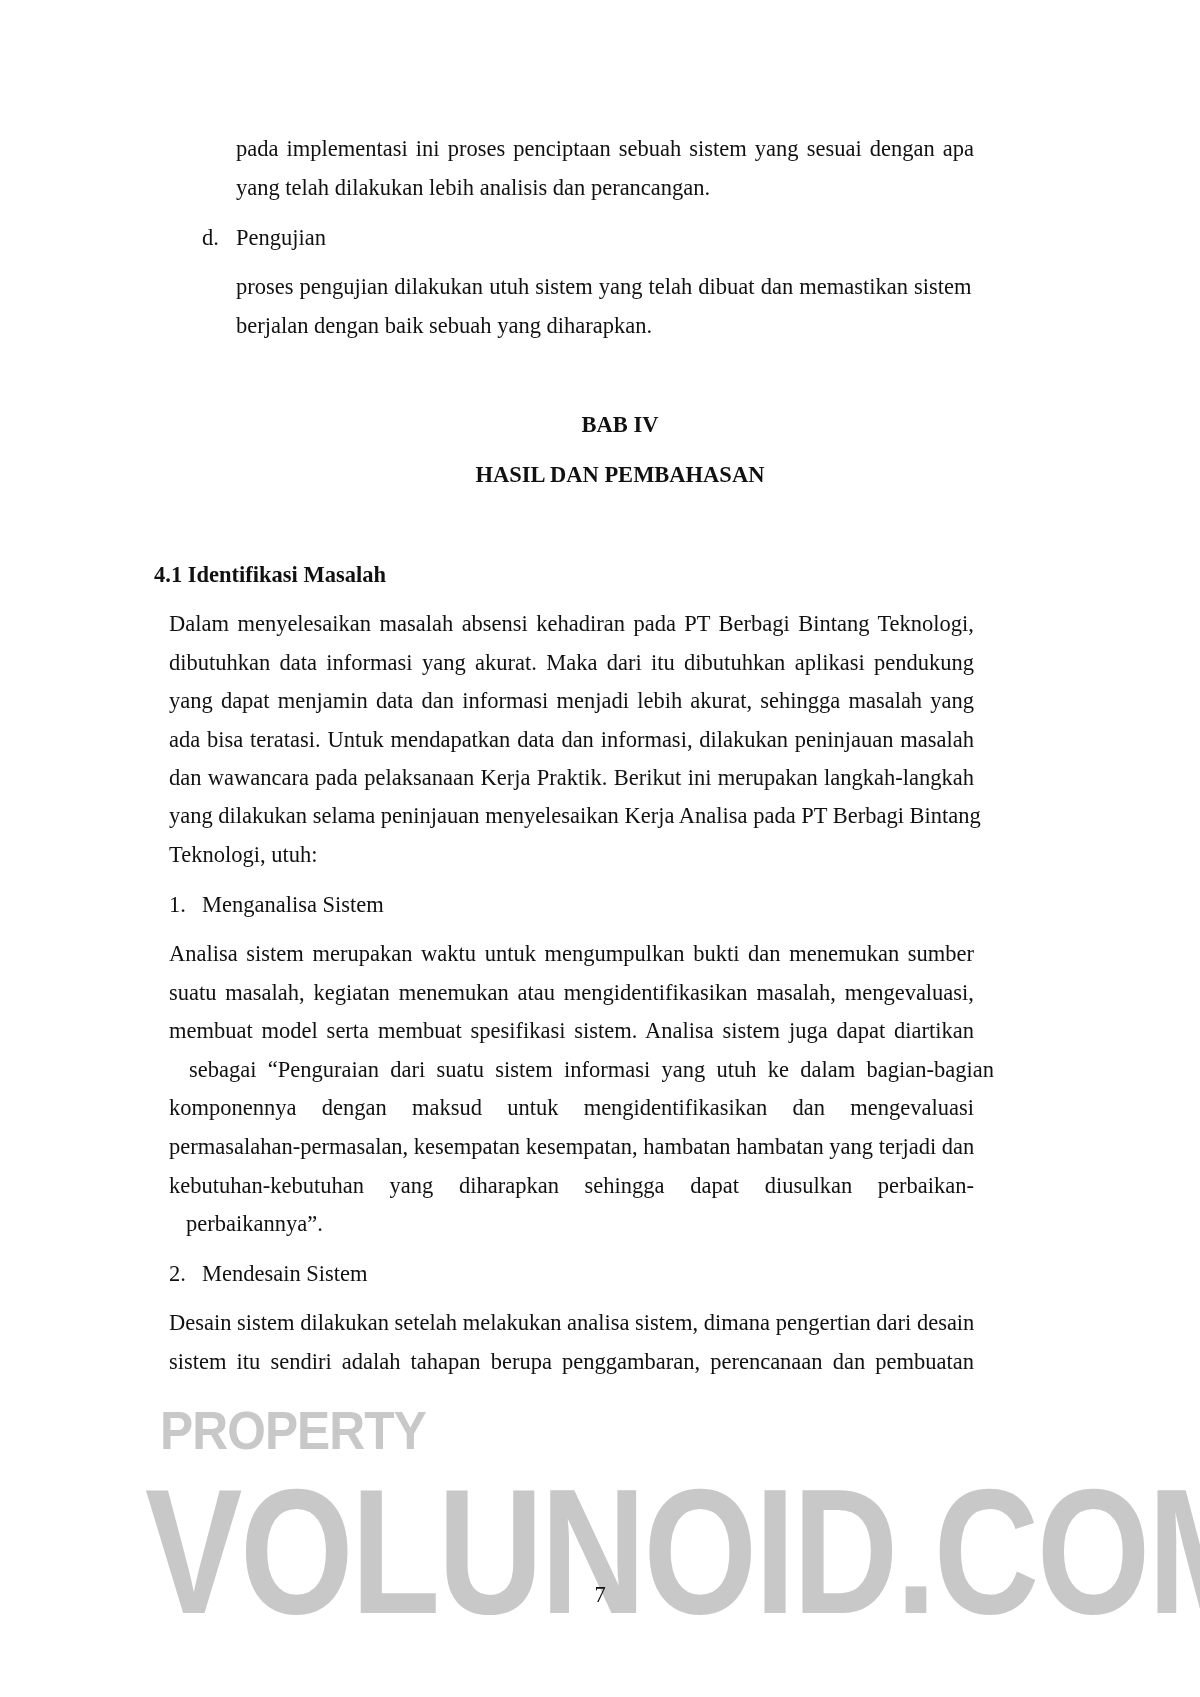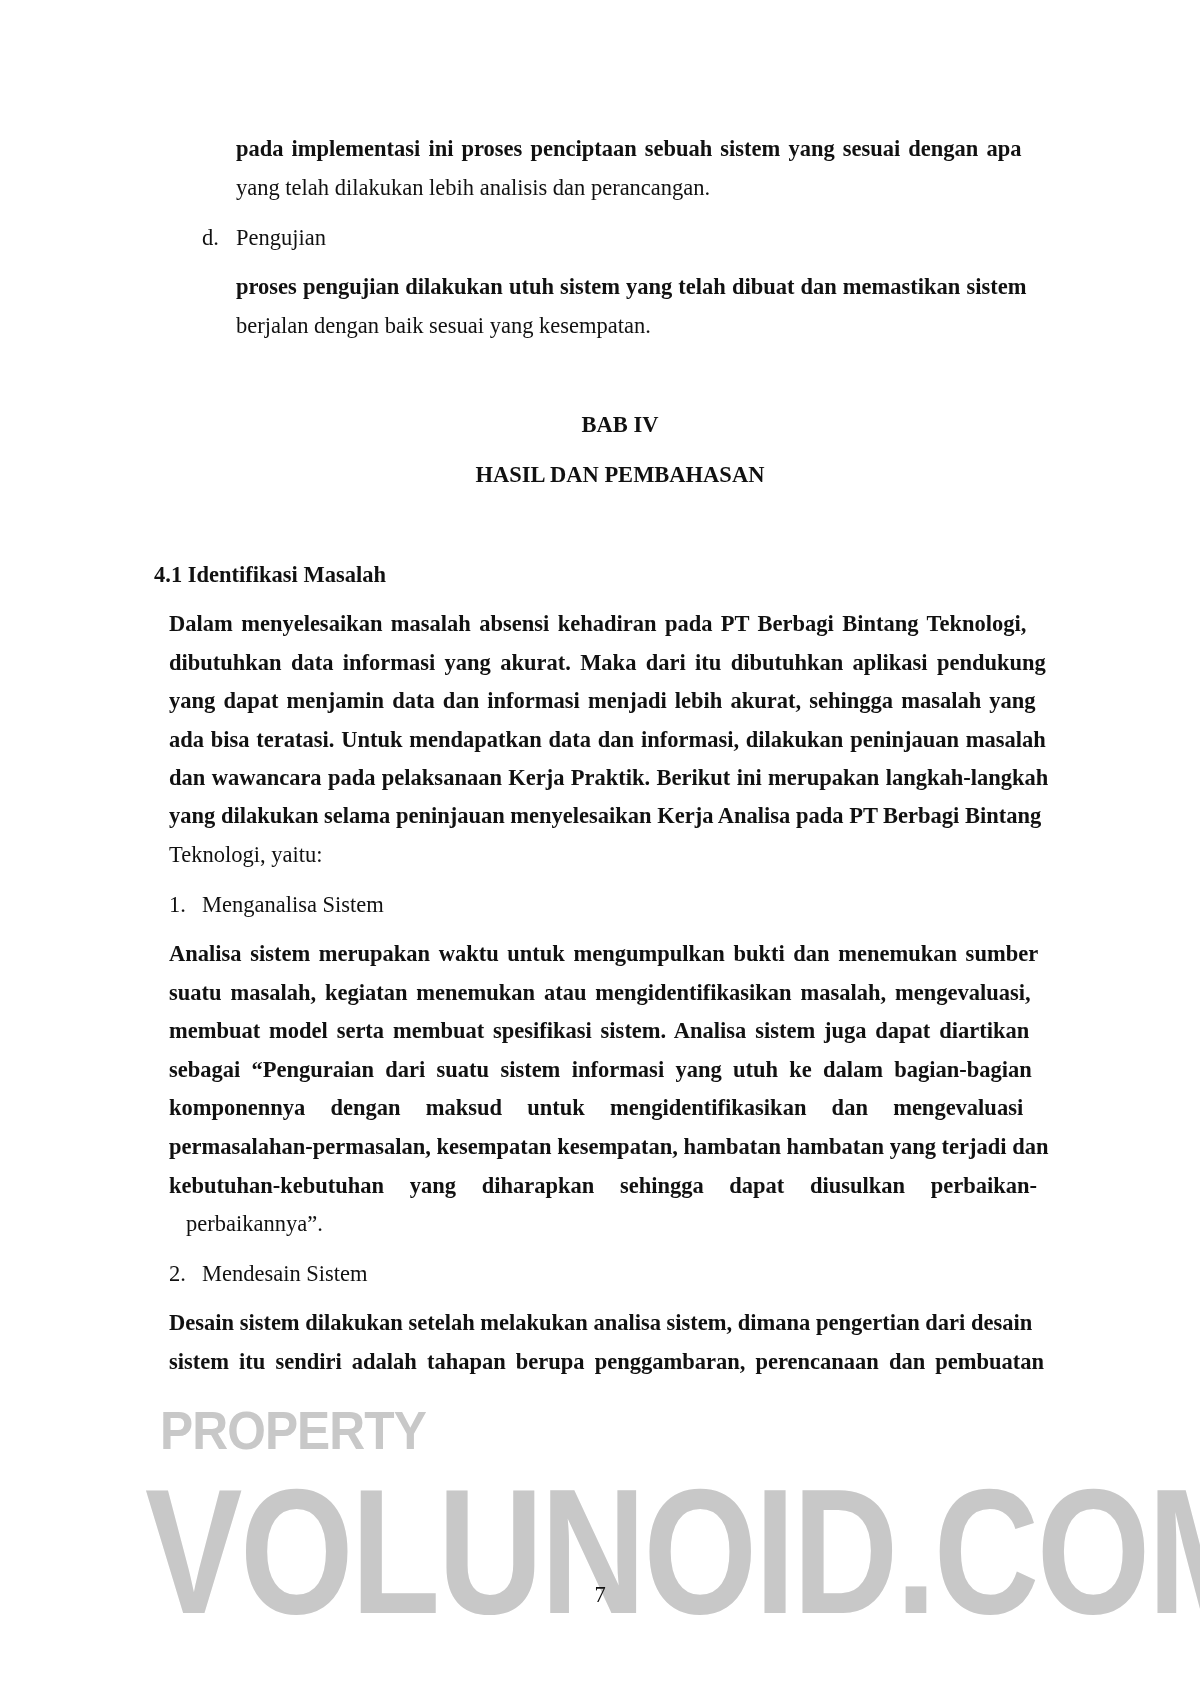--- a/index.html
+++ b/index.html
@@ -1,21 +1,21 @@
 <!DOCTYPE html>
 <html><head>
 <meta charset="utf-8">
 <style>
   html, body { margin: 0; padding: 0; background: #ffffff; }
   body { width: 1200px; height: 1697px; position: relative; overflow: hidden; }
   .page { position: absolute; left: 0; top: 0; width: 1200px; height: 1697px; background: #ffffff;
           font-family: "Liberation Serif", serif; color: #111111; font-size: 22.5px; }
   .line { position: absolute; white-space: nowrap; line-height: 1; }
   .just { position: absolute; text-align: justify; text-align-last: justify; white-space: nowrap; line-height: 1; }
-  .just-row { display: block; width: 100%; font-weight: bold; }
+  .just-row { display: block; width: 100%; }
   .bold { font-weight: bold; padding-left: 20px; }
   .center { text-align: center; left: 0; width: 1200px; }
   .wm { position: absolute; font-family: "Liberation Sans", sans-serif; font-weight: bold;
         color: #c8c8c8; line-height: 1; white-space: nowrap; z-index: 0; }
   .wm-property { left: 160px; top: 1403px; font-size: 54px; letter-spacing: -1px; transform: scaleX(0.92); transform-origin: left top; }
   .wm-volunoid { left: 145px; top: 1463px; font-size: 178px; letter-spacing: -3px; transform: scaleX(0.82); transform-origin: left top; }
   .text { position: relative; z-index: 1; }
   .pagenum { position: absolute; top: 1582px; left: 0; width: 1200px; text-align: center; font-size: 22.5px; z-index: 2; }
 </style>
 </head>
@@ -31,42 +31,42 @@
     <div class="just" style="left:236px; top:138px; width:738px;">
       <span class="just-row" style="display: inline-block; width: auto; word-spacing: 2.44531px;">pada implementasi ini proses penciptaan sebuah sistem yang sesuai dengan apa</span>
     </div>
     <div class="line" style="left:236px; top:177px;">yang telah dilakukan lebih analisis dan perancangan.</div>
 
     <div class="line" style="left:202px; top:227px;">d.</div>
     <div class="line" style="left:236px; top:227px;">Pengujian</div>
     <div class="just" style="left:236px; top:276px; width:738px;">
       <span class="just-row" style="display: inline-block; width: auto; word-spacing: 0.440625px;">proses pengujian dilakukan utuh sistem yang telah dibuat dan memastikan sistem</span>
     </div>
-    <div class="line" style="left:236px; top:315px;">berjalan dengan baik sesuai yang kesempatan.</div>
+    <div class="line" style="left:236px; top:315px;">berjalan dengan baik sebuah yang diharapkan.</div>
 
     <div class="line bold center" style="top:414px;">BAB IV</div>
     <div class="line bold center" style="top:464px;">HASIL DAN PEMBAHASAN</div>
 
     <div class="line bold" style="left:134px; top:564px;">4.1 Identifikasi Masalah</div>
 
     <div class="just" style="left:169px; top:613px; width:805px;"><span class="just-row" style="display: inline-block; width: auto; word-spacing: 2.78993px;">Dalam menyelesaikan masalah absensi kehadiran pada PT Berbagi Bintang Teknologi,</span></div>
     <div class="just" style="left:169px; top:652px; width:805px;"><span class="just-row" style="display: inline-block; width: auto; word-spacing: 3.70469px;">dibutuhkan data informasi yang akurat. Maka dari itu dibutuhkan aplikasi pendukung</span></div>
     <div class="just" style="left:169px; top:690px; width:805px;"><span class="just-row" style="display: inline-block; width: auto; word-spacing: 2.52273px;">yang dapat menjamin data dan informasi menjadi lebih akurat, sehingga masalah yang</span></div>
     <div class="just" style="left:169px; top:729px; width:805px;"><span class="just-row" style="display: inline-block; width: auto; word-spacing: 1.15156px;">ada bisa teratasi. Untuk mendapatkan data dan informasi, dilakukan peninjauan masalah</span></div>
     <div class="just" style="left:169px; top:767px; width:805px;"><span class="just-row" style="display: inline-block; width: auto; word-spacing: 0.730903px;">dan wawancara pada pelaksanaan Kerja Praktik. Berikut ini merupakan langkah-langkah</span></div>
     <div class="just" style="left:169px; top:805px; width:805px;"><span class="just-row" style="display: inline-block; width: auto;">yang dilakukan selama peninjauan menyelesaikan Kerja Analisa pada PT Berbagi Bintang</span></div>
-    <div class="line" style="left:169px; top:844px;">Teknologi, yaitu:</div>
+    <div class="line" style="left:169px; top:844px;">Teknologi, utuh:</div>
 
     <div class="line" style="left:169px; top:894px;">1.</div>
     <div class="line" style="left:202px; top:894px;">Menganalisa Sistem</div>
 
     <div class="just" style="left:169px; top:943px; width:805px;"><span class="just-row" style="display: inline-block; width: auto; word-spacing: 3.00347px;">Analisa sistem merupakan waktu untuk mengumpulkan bukti dan menemukan sumber</span></div>
     <div class="just" style="left:169px; top:982px; width:805px;"><span class="just-row" style="display: inline-block; width: auto; word-spacing: 3.25px;">suatu masalah, kegiatan menemukan atau mengidentifikasikan masalah, mengevaluasi,</span></div>
     <div class="just" style="left:169px; top:1020px; width:805px;"><span class="just-row" style="display: inline-block; width: auto; word-spacing: 3.20312px;">membuat model serta membuat spesifikasi sistem. Analisa sistem juga dapat diartikan</span></div>
-    <div class="just" style="left:169px; top:1059px; width:805px;"><span class="just-row" style="display: inline-block; width: auto; word-spacing: 5.64687px;">sebagai “Penguraian dari suatu sistem informasi yang utuh ke dalam bagian-bagian</span></div>
+    <div class="just" style="left:169px; top:1059px; width:805px;"><span class="just-row" style="display: inline-block; width: auto; word-spacing: 5.64687px; margin-left: 20px;">sebagai “Penguraian dari suatu sistem informasi yang utuh ke dalam bagian-bagian</span></div>
     <div class="just" style="left:169px; top:1097px; width:805px;"><span class="just-row" style="display: inline-block; width: auto; word-spacing: 19.6094px;">komponennya dengan maksud untuk mengidentifikasikan dan mengevaluasi</span></div>
     <div class="just" style="left:169px; top:1136px; width:805px;"><span class="just-row" style="display: inline-block; width: auto;">permasalahan-permasalan, kesempatan kesempatan, hambatan hambatan yang terjadi dan</span></div>
     <div class="just" style="left:169px; top:1175px; width:805px;"><span class="just-row" style="display: inline-block; width: auto; word-spacing: 20.0365px;">kebutuhan-kebutuhan yang diharapkan sehingga dapat diusulkan perbaikan-</span></div>
     <div class="line" style="left:186px; top:1213px;">perbaikannya”.</div>
 
     <div class="line" style="left:169px; top:1263px;">2.</div>
     <div class="line" style="left:202px; top:1263px;">Mendesain Sistem</div>
 
     <div class="just" style="left:169px; top:1312px; width:805px;"><span class="just-row" style="display: inline-block; width: auto;">Desain sistem dilakukan setelah melakukan analisa sistem, dimana pengertian dari desain</span></div>
     <div class="just" style="left:169px; top:1351px; width:805px;"><span class="just-row" style="display: inline-block; width: auto; word-spacing: 4.47917px;">sistem itu sendiri adalah tahapan berupa penggambaran, perencanaan dan pembuatan</span></div>

